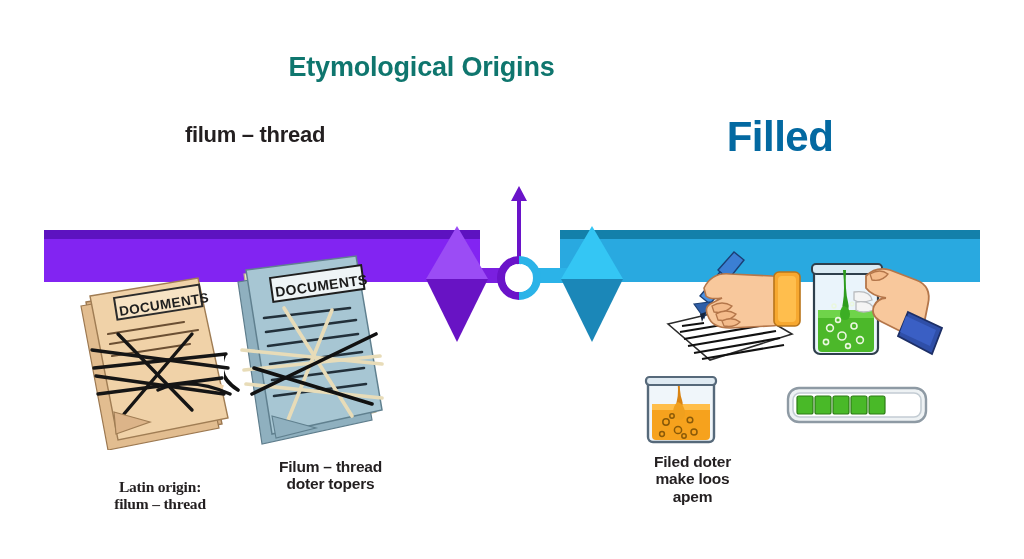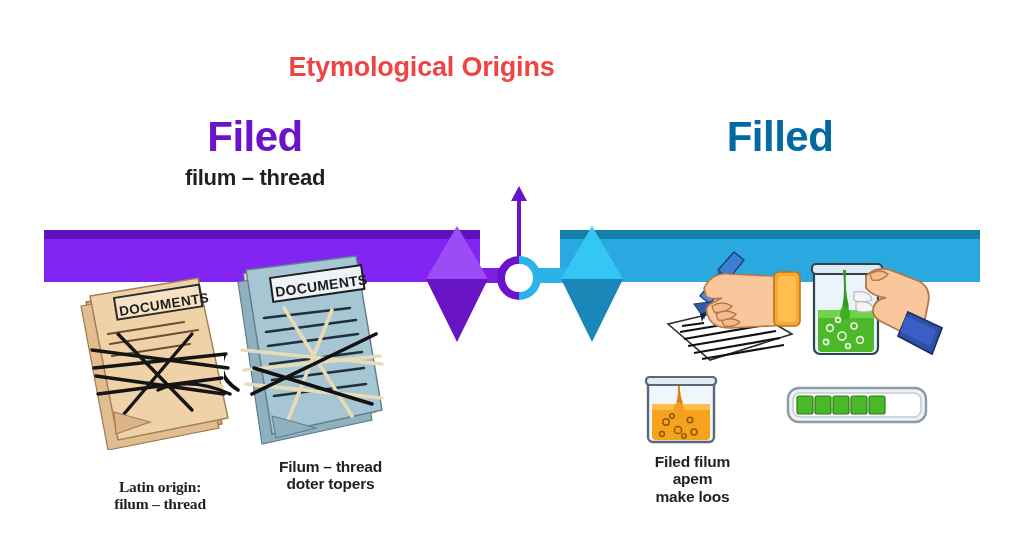--- a/index.html
+++ b/index.html
@@ -9,21 +9,21 @@
     font-family:"Liberation Sans", sans-serif;
     overflow:hidden;
     position:relative;
   }
   #stage{position:absolute;left:0;top:0;width:1024px;height:559px;}
 
   
   .title{
     position:absolute;left:0;top:52px;width:843px;
     text-align:center;
-    font-size:27px;font-weight:bold;color:#ef4444;
+    font-size:27px;font-weight:bold;color:#0f766e;
     letter-spacing:-0.2px;
   }
 
   
   .head-wrap{position:absolute;text-align:center;}
   .head-wrap.left{left:110px;top:116px;width:290px;}
   .head-wrap.right{left:620px;top:116px;width:320px;}
   .head-word{
     font-size:42px;font-weight:bold;color:#6a13c9;
     line-height:1.02;letter-spacing:-0.5px;
@@ -101,21 +101,20 @@
   .cap div{white-space:nowrap;}
 </style>
 </head>
 <body>
 
 <div id="stage">
 
   <div class="title">Etymological Origins</div>
 
   <div class="head-wrap left">
-    <div class="head-word" style="color: rgb(106, 19, 201);">Filed</div>
     <div class="head-sub">filum – thread</div>
   </div>
 
   <div class="head-wrap right">
     <div class="head-word" style="color: #0369a1;">Filled</div>
   </div>
 
   <div class="ribbon left">
     <div class="top-edge" style="background: rgb(93, 18, 192);"></div>
     <div class="body" style="background: rgb(130, 36, 242);"></div>
@@ -296,18 +295,18 @@
 
   <div class="cap c1">
     <div>Latin origin:</div>
     <div>filum – thread</div>
   </div>
   <div class="cap c2">
     <div>Filum – thread</div>
     <div>doter topers</div>
   </div>
   <div class="cap c3">
-    <div>Filed filum</div>
+    <div>Filed doter</div>
+    <div>make loos</div>
     <div>apem</div>
-    <div>make loos</div>
   </div>
 
 </div>
 
 </body></html>

